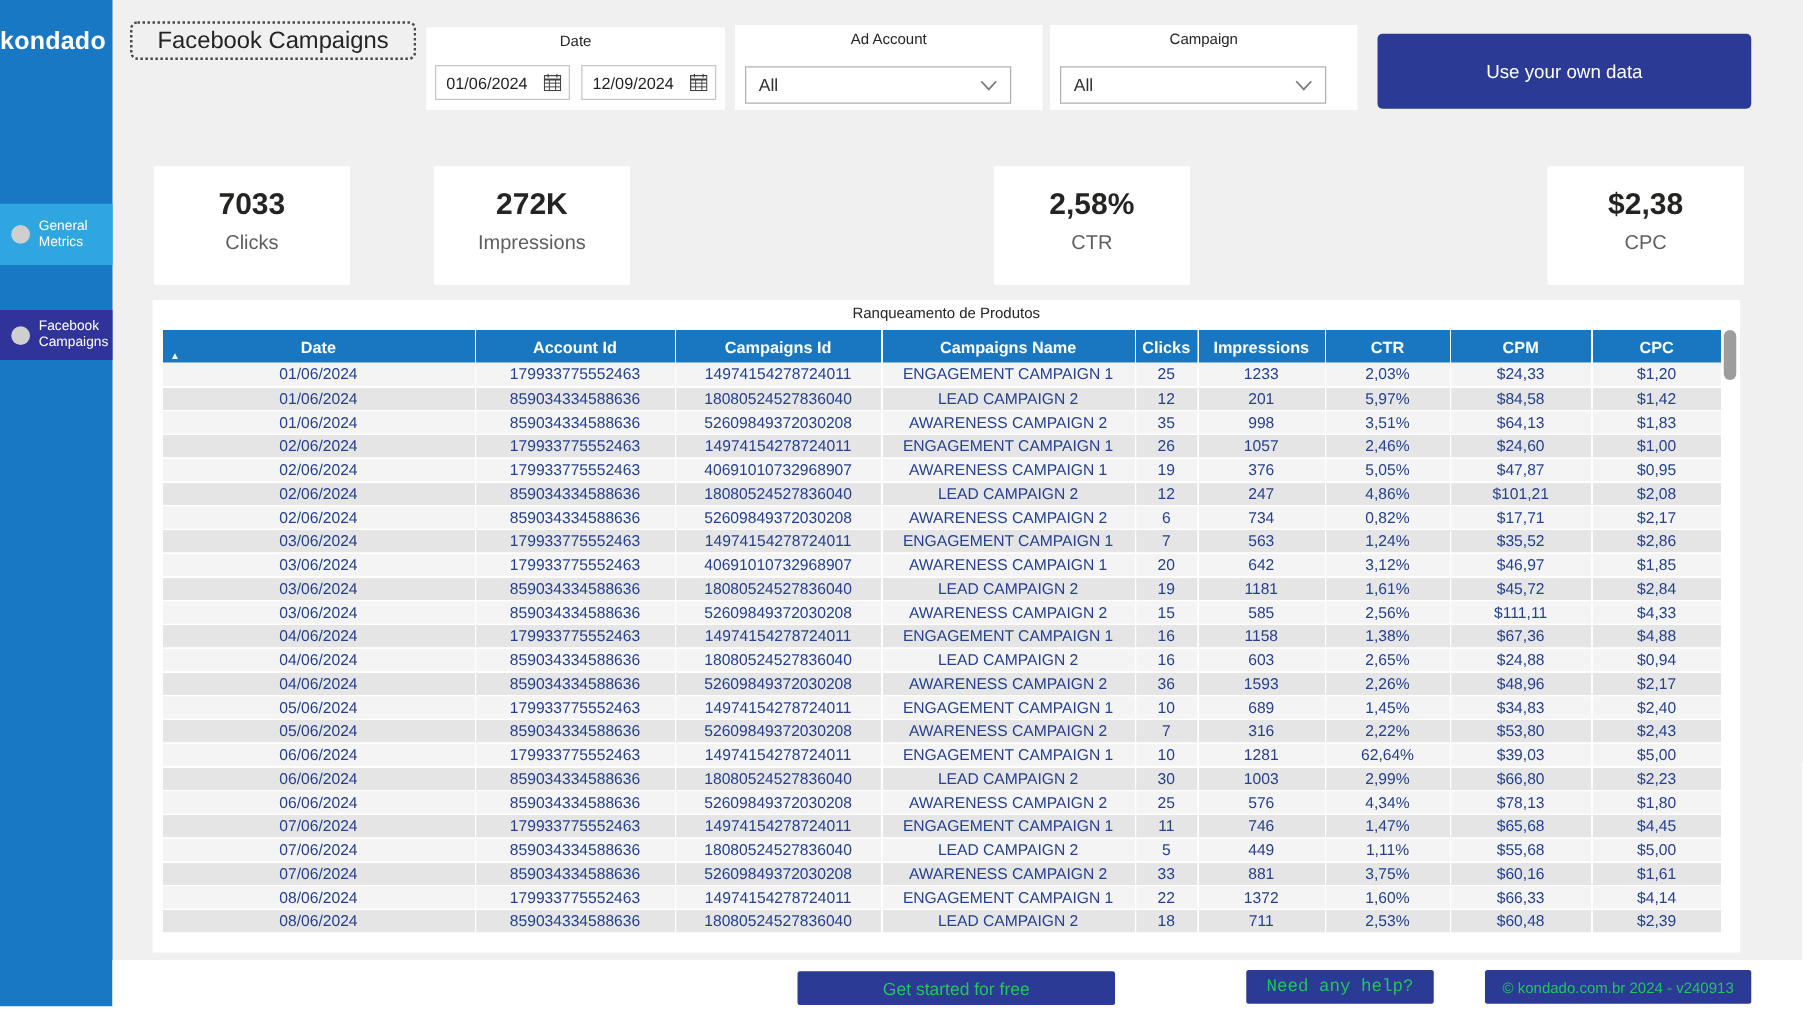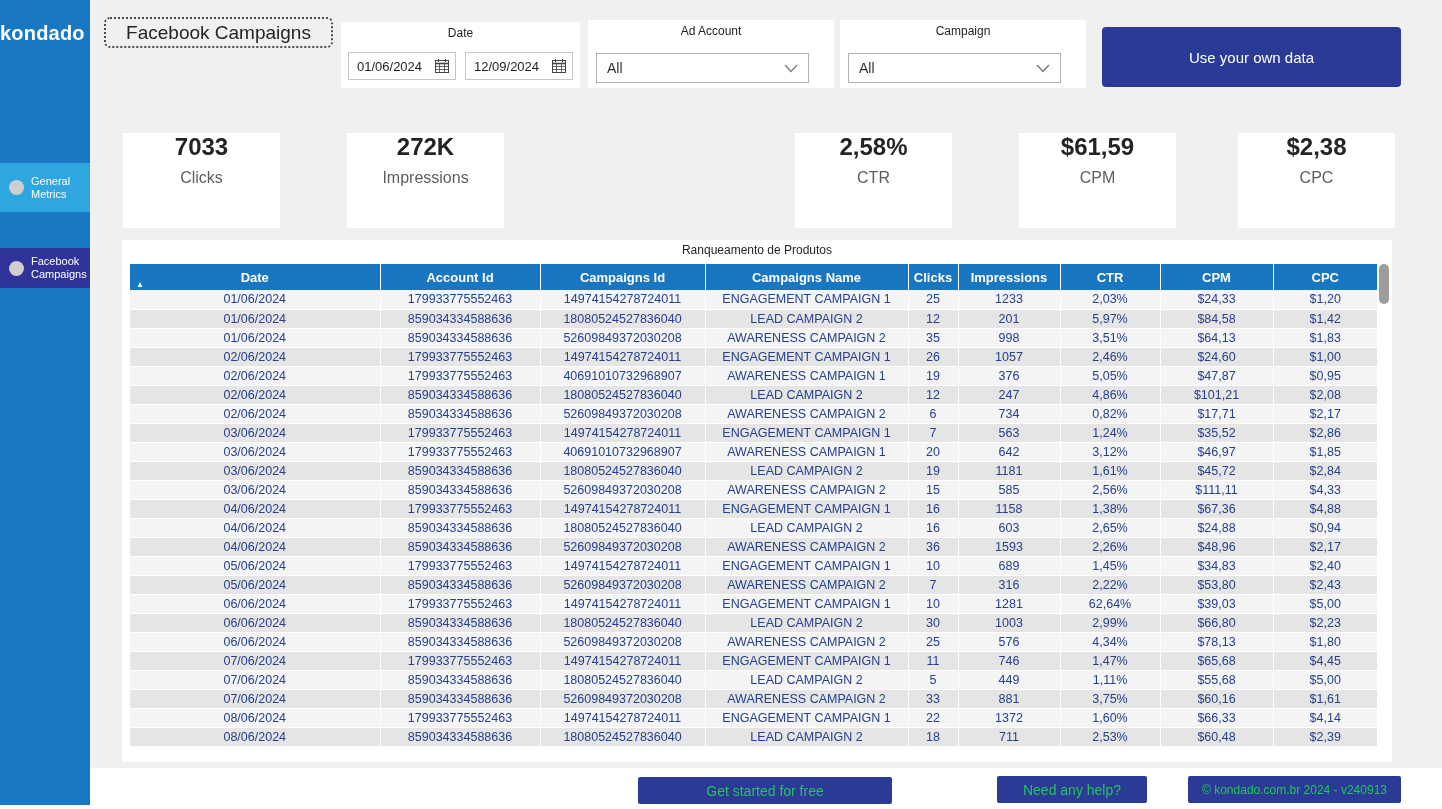--- a/index.html
+++ b/index.html
@@ -42,21 +42,21 @@
               border:1px solid #b3b0ad; display:flex; align-items:center; padding:0 10px; cursor:pointer; }
   .dropdown .val { flex:1; font-size:14px; color:#323130; }
   .chev { width:14px; height:9px; flex:0 0 auto; }
   .cta-button { position:absolute; left:1102px; top:27px; width:299px; height:60px;
                 background:#2b3a94; border-radius:4px; border:none; cursor:pointer;
                 color:#ffffff; font-size:15px; font-family:"Liberation Sans",sans-serif;
                 display:flex; align-items:center; justify-content:center; }
 
   
   .kpi-card { position:absolute; top:133px; width:157px; height:95px; background:#ffffff; text-align:center; }
-  .kpi-value { font-size:24px; font-weight:600; color:#252423; }
+  .kpi-value { margin-top:17px; font-size:24px; font-weight:600; color:#252423; }
   .kpi-label { margin-top:8px; font-size:16px; color:#605e5c; }
 
   
   .table-panel { position:absolute; left:122px; top:240px; width:1270px; height:522px;
                  background:#ffffff; overflow:hidden; }
   .table-title { position:absolute; top:3px; left:0; width:100%; text-align:center;
                  font-size:12px; color:#252423; }
   .table-wrap { position:absolute; left:8px; top:24px; width:1247px; }
   table.data { width:1247px; border-collapse:collapse; table-layout:fixed; }
   table.data th { height:26px; background:#1877c0; color:#ffffff; font-size:13px; font-weight:bold;
@@ -73,21 +73,21 @@
   .scrollbar { position:absolute; right:3px; top:24px; width:10px; height:490px; }
   .scroll-thumb { position:absolute; left:0; top:0; width:10px; height:40px;
                   background:#9d9d9d; border-radius:5px; cursor:grab; }
 
   
   .footer-bar { position:absolute; left:90px; top:768px; width:1352px; height:41px; background:#ffffff; }
   .footer-btn { position:absolute; background:#2b3a94; color:#22c55e; border:none; border-radius:2px;
                 font-family:"Liberation Sans",sans-serif; display:flex; align-items:center;
                 justify-content:center; cursor:pointer; }
   .btn-get-started { left:638px; top:777px; width:254px; height:27px; font-size:14px; }
-  .btn-help        { left:997px; top:776px; width:150px; height:27px; font-size:14px; }
+  .btn-help        { left:997px; top:776px; width:150px; height:27px; font-size:14px;font-family:Liberation Mono, monospace; }
   .copyright       { left:1188px; top:776px; width:213px; height:27px; font-size:12px; cursor:default; }
 </style>
 </head>
 <body>
 
 <div class="page">
 
   <div class="main-bg"></div>
 
   <div class="sidebar">
@@ -160,24 +160,20 @@
     <div class="kpi-value">7033</div>
     <div class="kpi-label">Clicks</div>
   </div>
   <div class="kpi-card" style="left:347px;">
     <div class="kpi-value">272K</div>
     <div class="kpi-label">Impressions</div>
   </div>
   <div class="kpi-card" style="left:795px;">
     <div class="kpi-value">2,58%</div>
     <div class="kpi-label">CTR</div>
-  </div>
-  <div class="kpi-card" style="left:1019px;">
-    <div class="kpi-value">$61,59</div>
-    <div class="kpi-label">CPM</div>
   </div>
   <div class="kpi-card" style="left:1238px;">
     <div class="kpi-value">$2,38</div>
     <div class="kpi-label">CPC</div>
   </div>
 
   <div class="table-panel">
     <div class="table-title">Ranqueamento de Produtos</div>
     <div class="table-wrap">
       <table class="data">

